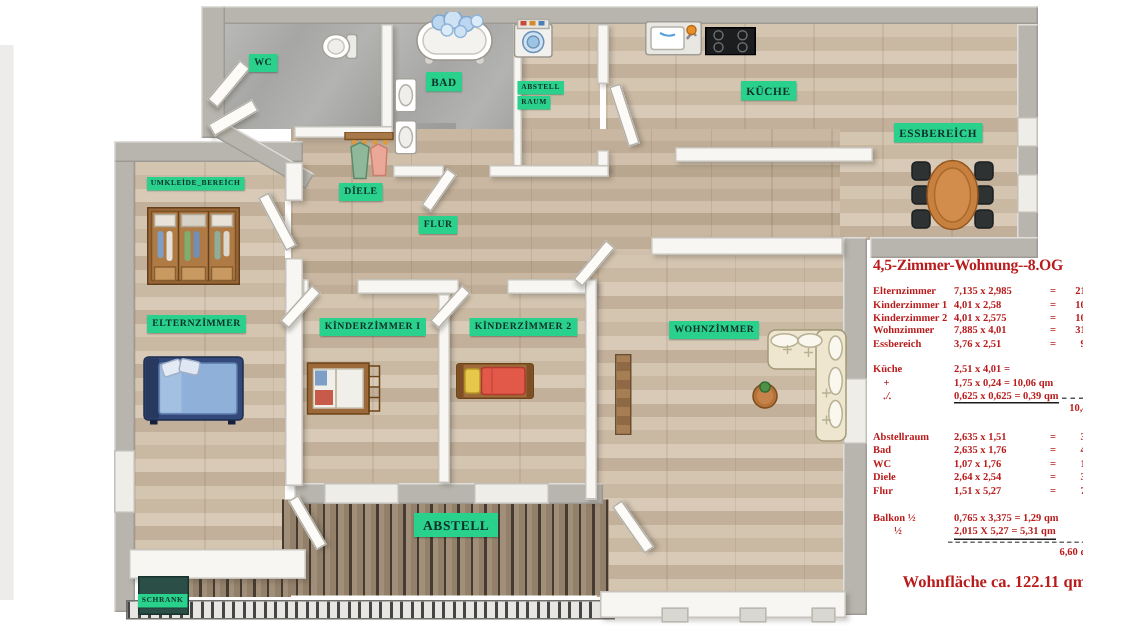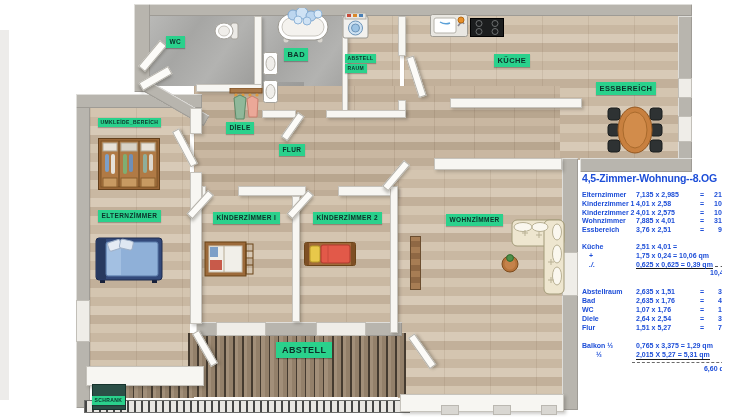--- a/index.html
+++ b/index.html
@@ -1,17 +1,17 @@
 <!DOCTYPE html>
 <html><head>
 <meta charset="utf-8">
 <style>
   html,body{margin:0;padding:0;background:#fff;}
   #stage{position:relative;width:722px;height:420px;background:#fff;overflow:hidden;
-         font-family:Liberation Sans, sans-serif;}
+         font-family:Liberation Serif, serif;}
   .abs{position:absolute;}
   
   .wood{background:
     repeating-linear-gradient(90deg, rgba(96,70,46,.10) 0 1px, rgba(0,0,0,0) 1px 46px),
     repeating-linear-gradient(180deg,#d4c5b0 0 9px,#c9b8a2 9px 18px,#d8cab7 18px 27px,#c2b09a 27px 36px);
     z-index:1;}
   .wood2{background:
     repeating-linear-gradient(90deg, rgba(90,66,44,.12) 0 1px, rgba(0,0,0,0) 1px 40px),
     repeating-linear-gradient(180deg,#c9b7a1 0 8px,#bfad97 8px 16px,#cfbfab 16px 24px,#b8a68f 24px 32px);
     z-index:1;}
@@ -28,21 +28,21 @@
   .furn{z-index:5;}
   .darkbox{background:#2b4f47;border:1px solid #16332d;z-index:3;}
   
   .lbl{position:absolute;background:#2ad18c;color:#0c3029;font-weight:bold;font-size:6.5px;
        line-height:1;padding:2.5px 3.5px;letter-spacing:.4px;white-space:nowrap;z-index:6;
        box-shadow:0 1px 1px rgba(0,0,0,.25);}
   .lbl.big{font-size:9px;padding:3.5px 6px;}
   .lbl.mid{font-size:7.5px;}
   .lbl.tiny{font-size:5px;padding:2px 2.5px;}
   
-  #panel{position:absolute;left:582px;top:172px;width:162px;color:#1d4ed8;z-index:10;}
+  #panel{position:absolute;left:582px;top:172px;width:162px;color:#b91c1c;z-index:10;}
   .ptitle{font-size:10.5px;font-weight:bold;letter-spacing:-.2px;margin-bottom:7px;white-space:nowrap;}
   .prow{display:flex;align-items:baseline;height:8.8px;font-size:7px;font-weight:bold;white-space:nowrap;}
   .c1{width:54px;}
   .c2{width:60px;}
   .ceq{width:12px;text-align:center;}
   .c3{flex:1;text-align:right;}
   .indent1{padding-left:7px;box-sizing:border-box;}
   .ital{font-style:italic;}
   .uline{border-bottom:1px solid #1a1a1a;padding-bottom:.5px;}
   .dashes{display:inline-block;width:20px;height:4px;border-bottom:1px dashed #555;margin-left:2px;}
@@ -383,15 +383,16 @@
       <span class="c1">Balkon ½</span>
       <span>0,765 x 3,375 = 1,29 qm</span>
     </div>
     <div class="prow">
       <span class="c1" style="padding-left:14px;box-sizing:border-box;">½</span>
       <span class="uline">2,015 X 5,27 = 5,31 qm</span>
     </div>
     <div class="bdiv"></div>
     <div class="totline" style="padding-right:14px;">6,60 qm</div>
 
+    <div class="pfooter">Wohnfläche ca. 122.11 qm</div>
   </div>
 
 </div>
 
 </body></html>

